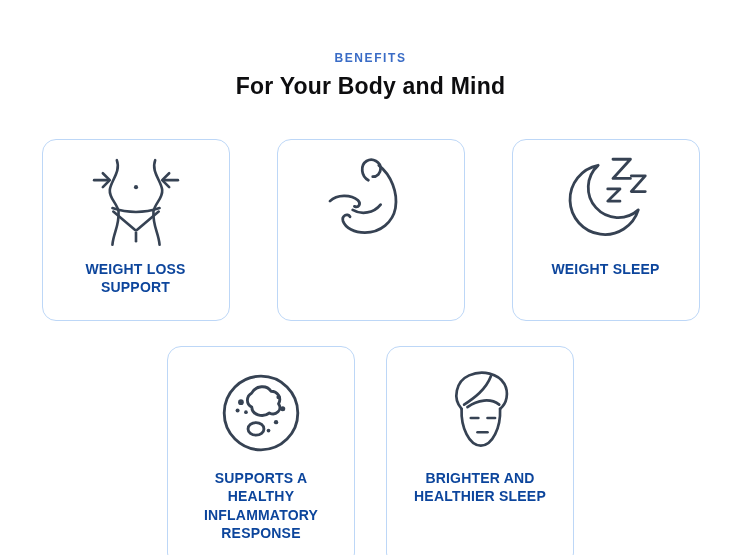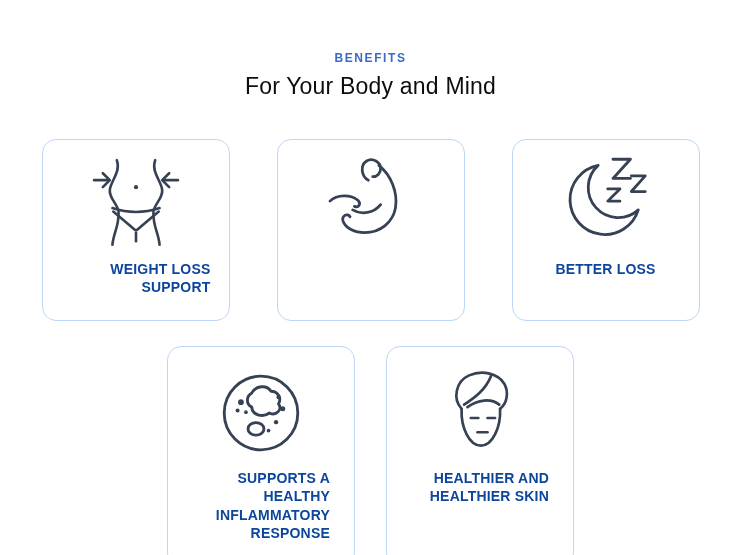--- a/index.html
+++ b/index.html
@@ -19,21 +19,21 @@
   }
   .page{width:741px;height:555px;padding-top:5px;}
   .eyebrow{
     text-align:center;
     color:var(--eyebrow-blue);
     font-size:12px;font-weight:700;letter-spacing:1.6px;margin-top:46px;
   }
   .title{
     text-align:center;
     color:var(--heading-color);
-    font-size:23px;font-weight:400;letter-spacing:0.2px;
+    font-size:23px;font-weight:700;letter-spacing:0.2px;
     margin:8px 0 0 0;
   }
   .row{display:flex;justify-content:center;}
   .row-top{margin-top:39px;gap:47px;}
   .row-bottom{margin-top:25px;gap:31px;}
   .card{
     width:188px;
     border:1px solid var(--card-border);
     border-radius:14px;
     background:#fff;
@@ -46,21 +46,21 @@
     height:100px;display:flex;align-items:center;justify-content:center;
     color:var(--icon-stroke);
   }
   .row-bottom .icon-box{height:96px;}
   .icon-box svg{display:block;}
   .benefit-label{
     margin-top:8px;
     max-width:150px;
     color:var(--label-blue);
     font-size:14px;font-weight:700;line-height:1.32;
-    text-align:right;letter-spacing:0.2px;
+    text-align:center;letter-spacing:0.2px;
   }
   .row-bottom .benefit-label{max-width:138px;}
 </style>
 </head>
 <body>
 
 <div class="page">
 
   <div class="eyebrow">BENEFITS</div>
   <h1 class="title">For Your Body and Mind</h1>
@@ -99,21 +99,21 @@
 
     <div class="card">
       <div class="icon-box">
         <svg width="96" height="96" viewBox="0 0 110 110" fill="none" stroke="currentColor" stroke-width="3.2" stroke-linecap="round" stroke-linejoin="round">
           <path d="M46 13 A40 40 0 1 0 92 64 A31 31 0 1 1 46 13"></path>
           <path d="M63 6 L83 6 L63 28 L83 28"></path>
           <path d="M84 25 L100 25 L84 43 L100 43"></path>
           <path d="M57 40 L71 40 L57 54 L71 54"></path>
         </svg>
       </div>
-      <div class="benefit-label">BETTER LOSS</div>
+      <div class="benefit-label">WEIGHT SLEEP</div>
     </div>
 
   </div>
 
   <div class="row row-bottom">
 
     <div class="card">
       <div class="icon-box">
         <svg width="92" height="92" viewBox="0 0 110 110" fill="none" stroke="currentColor" stroke-width="3.4" stroke-linecap="round" stroke-linejoin="round">
           <circle cx="55" cy="55" r="44"></circle>
@@ -136,18 +136,18 @@
         <svg width="92" height="92" viewBox="0 0 110 110" fill="none" stroke="currentColor" stroke-width="3.2" stroke-linecap="round" stroke-linejoin="round">
           <path d="M33 50 C32 72 42 94 56 94 C70 94 80 72 79 50"></path>
           <path d="M33 50 C22 38 26 17 42 10 C58 3 77 8 84 20 C90 31 87 44 79 50"></path>
           <path d="M36 45 C48 37 62 27 68 11"></path>
           <path d="M40 48 C52 39 68 37 78 45"></path>
           <path d="M44 61 L53 61"></path>
           <path d="M64 61 L73 61"></path>
           <path d="M52 78 L64 78"></path>
         </svg>
       </div>
-      <div class="benefit-label">HEALTHIER AND HEALTHIER SKIN</div>
+      <div class="benefit-label">BRIGHTER AND HEALTHIER SLEEP</div>
     </div>
 
   </div>
 
 </div>
 
 </body></html>

